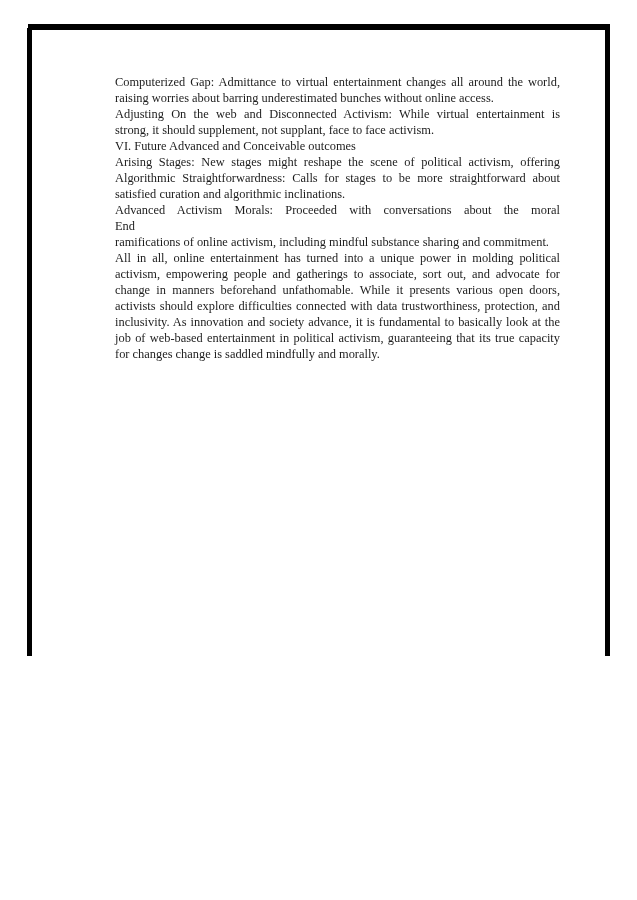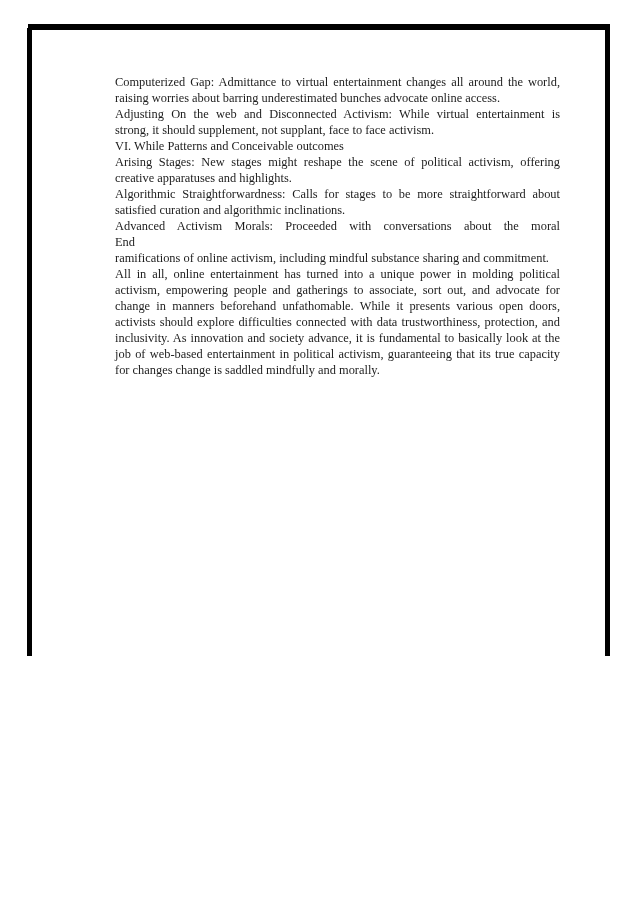--- a/index.html
+++ b/index.html
@@ -44,26 +44,25 @@
 <body>
 
 <div class="page">
   <div class="border-bar border-top"></div>
   <div class="border-bar border-bottom"></div>
   <div class="border-bar border-left"></div>
   <div class="border-bar border-right"></div>
 
   <div class="text-body">
       <div class="line"><span style="word-spacing: 1.86719px;">Computerized Gap: Admittance to virtual entertainment changes all around the world,</span></div>
-      <div class="line"><span>raising worries about barring underestimated bunches advocate online access.</span></div>
+      <div class="line"><span>raising worries about barring underestimated bunches without online access.</span></div>
       <div class="line"><span style="word-spacing: 4.19219px;">Adjusting On the web and Disconnected Activism: While virtual entertainment is</span></div>
       <div class="line"><span>strong, it should supplement, not supplant, face to face activism.</span></div>
-      <div class="line"><span>VI. While Patterns and Conceivable outcomes</span></div>
+      <div class="line"><span>VI. Future Advanced and Conceivable outcomes</span></div>
       <div class="line"><span style="word-spacing: 3.5625px;">Arising Stages: New stages might reshape the scene of political activism, offering</span></div>
-      <div class="line"><span>creative apparatuses and highlights.</span></div>
       <div class="line"><span style="word-spacing: 3.60069px;">Algorithmic Straightforwardness: Calls for stages to be more straightforward about</span></div>
       <div class="line"><span>satisfied curation and algorithmic inclinations.</span></div>
       <div class="line"><span style="word-spacing: 9.16992px;">Advanced Activism Morals: Proceeded with conversations about the moral</span></div>
       <div class="line"><span>End</span></div>
       <div class="line"><span>ramifications of online activism, including mindful substance sharing and commitment.</span></div>
       <div class="line"><span style="word-spacing: 2.73077px;">All in all, online entertainment has turned into a unique power in molding political</span></div>
       <div class="line"><span style="word-spacing: 2.73011px;">activism, empowering people and gatherings to associate, sort out, and advocate for</span></div>
       <div class="line"><span style="word-spacing: 3.16406px; margin-top: 19px;">change in manners beforehand unfathomable. While it presents various open doors,</span></div>
       <div class="line"><span style="word-spacing: 1.10243px;">activists should explore difficulties connected with data trustworthiness, protection, and</span></div>
       <div class="line"><span style="word-spacing: 0.807692px;">inclusivity. As innovation and society advance, it is fundamental to basically look at the</span></div>

